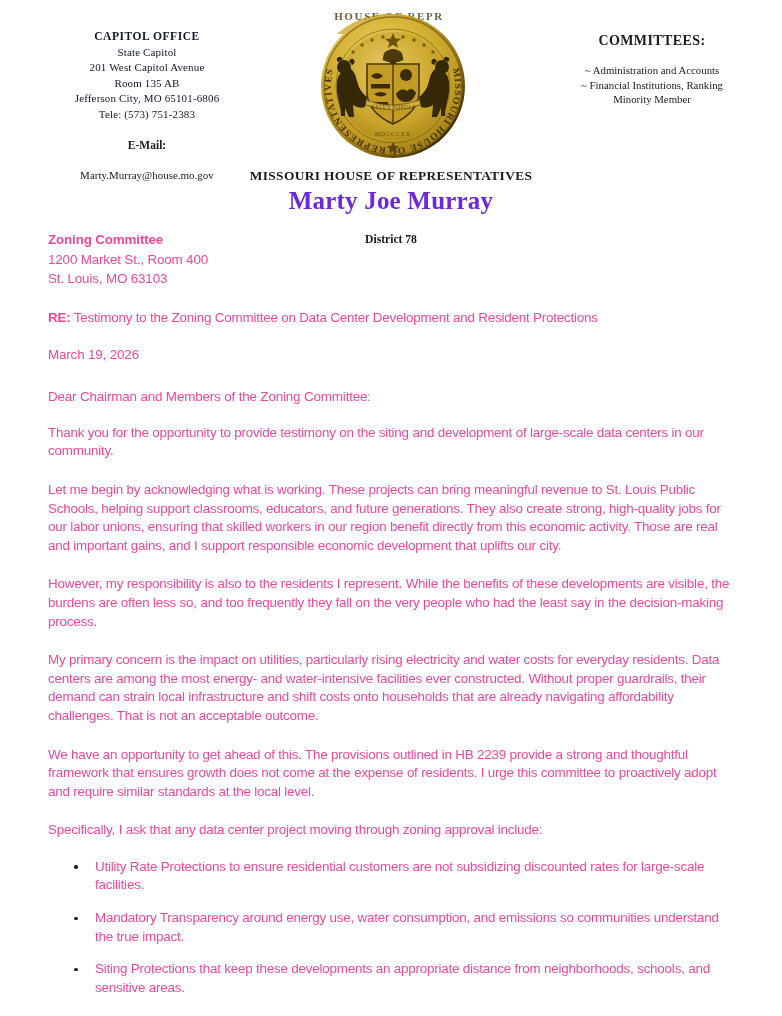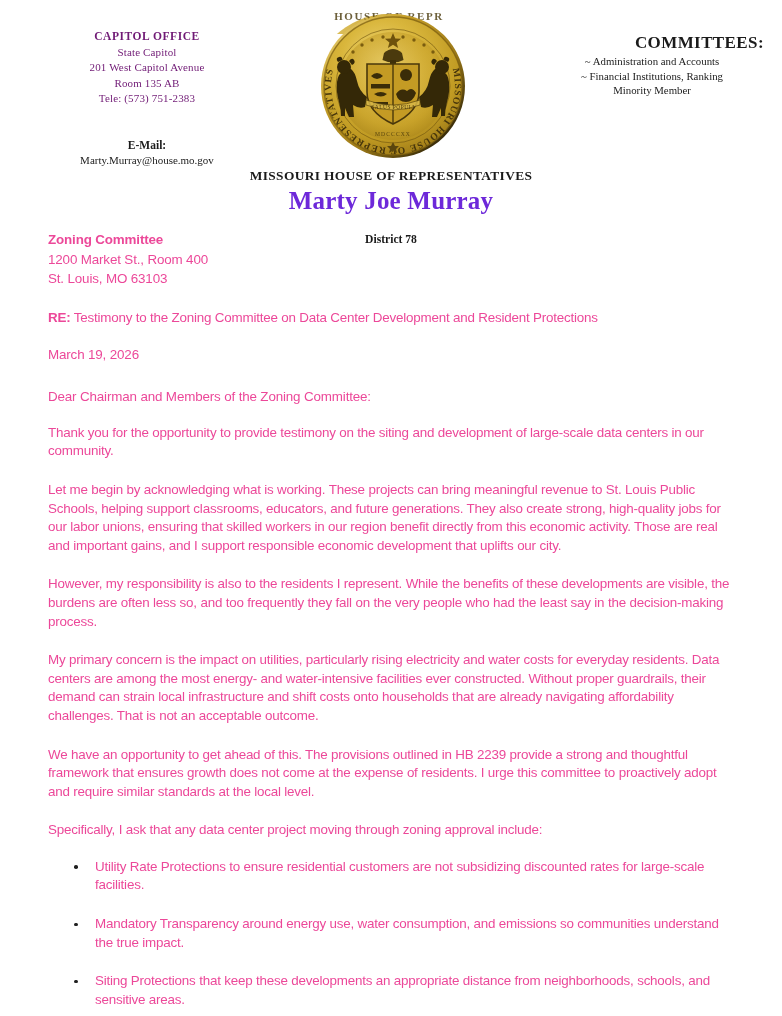--- a/index.html
+++ b/index.html
@@ -30,21 +30,21 @@
     height: 232px;
   }
 
   .lh-left {
     position: absolute;
     left: 22px;
     top: 30px;
     width: 250px;
     text-align: center;
     font-family: "Liberation Serif", "DejaVu Serif", serif;
-    color: #701a75;
+    color: #0f172a;
   }
   .lh-left .title {
     font-weight: bold;
     font-size: 11.5px;
     letter-spacing: 0.55px;
     margin-bottom: 2.5px;
   }
   .lh-left .line {
     font-size: 11px;
     line-height: 15.5px;
@@ -55,41 +55,40 @@
     position: absolute;
     left: 22px;
     top: 139px;
     width: 250px;
     text-align: center;
     font-family: "Liberation Serif", "DejaVu Serif", serif;
   }
   .lh-email .title {
     font-weight: bold;
     font-size: 11.5px;
-    margin-bottom: 2px;
+    margin-bottom: 17px;
   }
   .lh-email .line {
     font-size: 11px;
     line-height: 15px;
   }
 
   .lh-right {
     position: absolute;
     right: 18px;
     top: 33px;
     width: 224px;
     text-align: center;
     font-family: "Liberation Serif", "DejaVu Serif", serif;
   }
   .lh-right .title {
     font-weight: bold;
-    font-size: 17px;
+    font-size: 14px;
     letter-spacing: 0.4px;
-    margin-bottom: 1px;
-    text-align: right;
+    margin-bottom: 14px;
   }
   .lh-right .line {
     font-size: 10.8px;
     line-height: 14.6px;
   }
 
   
   .seal-wrap {
     position: absolute;
     left: 297px;
@@ -175,21 +174,21 @@
   }
 
   .bullets {
     margin: 18px 0 0 0;
     padding: 0;
     list-style: none;
   }
   .bullet-item {
     position: relative;
     padding-left: 47px;
-    margin-top: 20px;
+    margin-top: 14px;
     font-size: 13.4px;
     line-height: 18.6px;
     letter-spacing: -0.2px;
   }
   .bullet-item:first-child { margin-top: 0; }
   .bullet-dot {
     position: absolute;
     left: 26px;
     top: 7.5px;
     width: 3.6px;
@@ -204,20 +203,21 @@
 
 <div class="page">
 
   <div class="letterhead">
 
     <div class="lh-left">
       <div class="title">CAPITOL OFFICE</div>
       <div class="line">State Capitol</div>
       <div class="line">201 West Capitol Avenue</div>
       <div class="line">Room 135 AB</div>
+      <div class="line">Jefferson City, MO  65101-6806</div>
       <div class="line">Tele: (573) 751-2383</div>
     </div>
 
     <div class="lh-email">
       <div class="title">E-Mail:</div>
       <div class="line">Marty.Murray@house.mo.gov</div>
     </div>
 
     <div class="lh-right">
       <div class="title">COMMITTEES:</div>

